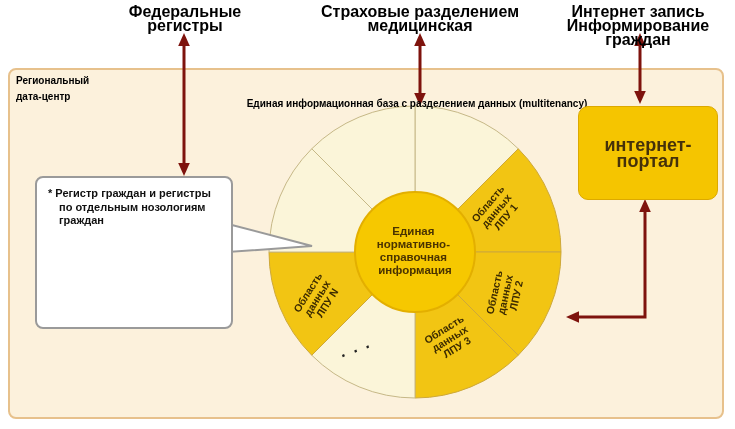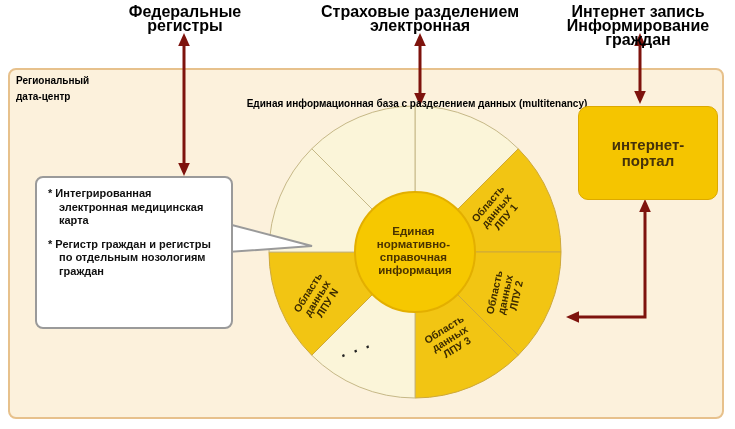--- a/index.html
+++ b/index.html
@@ -17,21 +17,21 @@
             line-height:16px;color:#000;z-index:3;}
   .dc-subtitle{position:absolute;left:205px;top:98px;width:424px;text-align:center;
                font-size:10px;font-weight:bold;color:#000;z-index:3;}
   .callout{position:absolute;left:35px;top:176px;width:198px;height:153px;background:#ffffff;
            border:2px solid #9A9A9A;border-radius:8px;padding:9px 11px;box-sizing:border-box;z-index:3;}
   .callout-title{font-size:11.5px;font-weight:bold;color:#101010;margin-bottom:12px;}
   .callout-item{font-size:11px;font-weight:bold;color:#101010;line-height:13.5px;
                 margin-bottom:10px;padding-left:11px;text-indent:-11px;}
   .portal{position:absolute;left:578px;top:106px;width:138px;height:92px;background:#F5C500;
           border:1px solid #DCA900;border-radius:10px;display:flex;flex-direction:column;
-          align-items:center;justify-content:center;font-size:15px;font-weight:bold;
+          align-items:center;justify-content:center;font-size:18px;font-weight:bold;
           color:#45310A;line-height:16px;text-align:center;z-index:3;}
   .wedge-pale{fill:#FBF5D9;stroke:#C6B887;stroke-width:1;}
   .wedge-gold{fill:#F2C513;stroke:#CDA83A;stroke-width:1;}
   .center-circle{fill:#F6C800;stroke:#E3AF00;stroke-width:2;}
   svg text{font-family:"Liberation Sans","DejaVu Sans",sans-serif;}
   .wedge-label{font-size:10.5px;font-weight:bold;fill:#3C2B00;text-anchor:middle;}
   .center-label{font-size:11.5px;font-weight:bold;fill:#4A3300;text-anchor:middle;}
   .dots{font-size:16px;font-weight:bold;fill:#222;text-anchor:middle;letter-spacing:2px;}
   .arrow-line{stroke:#7E130D;stroke-width:3;fill:none;}
   .arrow-head{fill:#7E130D;stroke:none;}
@@ -110,35 +110,34 @@
       <polygon class="arrow-head" points="566,317 579,311.2 579,322.8"></polygon>
     </g>
   </svg>
 
   <div class="lbl lbl-federal">
     <div>Федеральные</div>
     <div>регистры</div>
   </div>
   <div class="lbl lbl-insurance">
     <div>Страховые разделением</div>
-    <div>электронная</div>
+    <div>медицинская</div>
   </div>
   <div class="lbl lbl-internet">
     <div>Интернет запись</div>
     <div>Информирование граждан</div>
   </div>
 
   <div class="dc-title">
     <div>Региональный</div>
     <div>дата-центр</div>
   </div>
   <div class="dc-subtitle">Единая информационная база с разделением данных (multitenancy)</div>
 
   <div class="callout">
-    <div class="callout-item">* Интегрированная электронная медицинская карта</div>
     <div class="callout-item">* Регистр граждан и регистры по отдельным нозологиям граждан</div>
   </div>
 
   <div class="portal">
     <div>интернет-</div>
     <div>портал</div>
   </div>
 
 </div>
 

